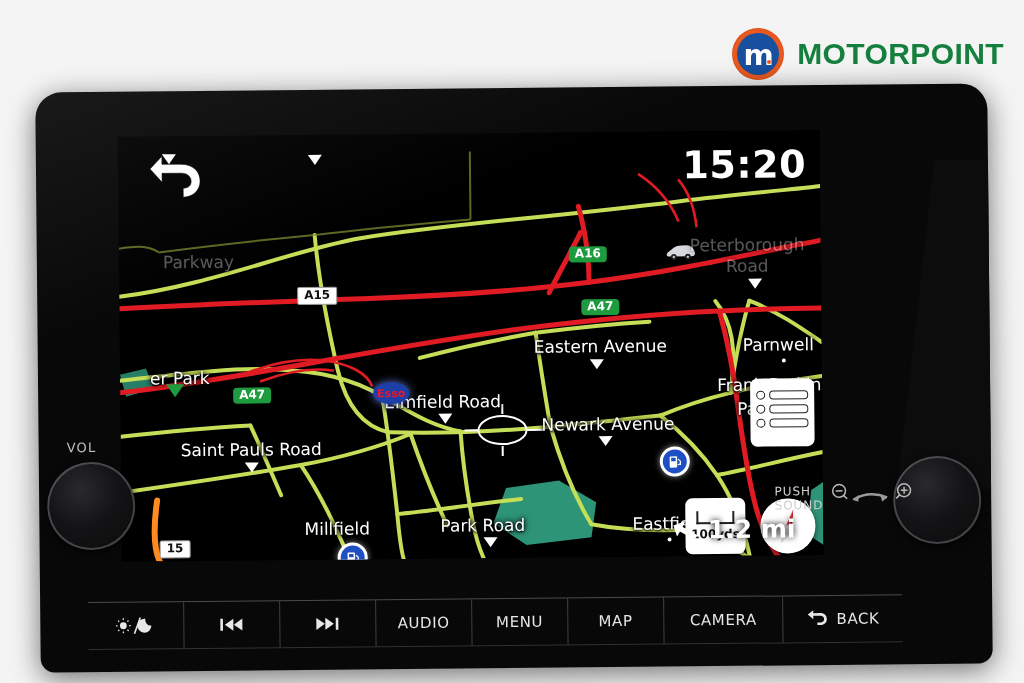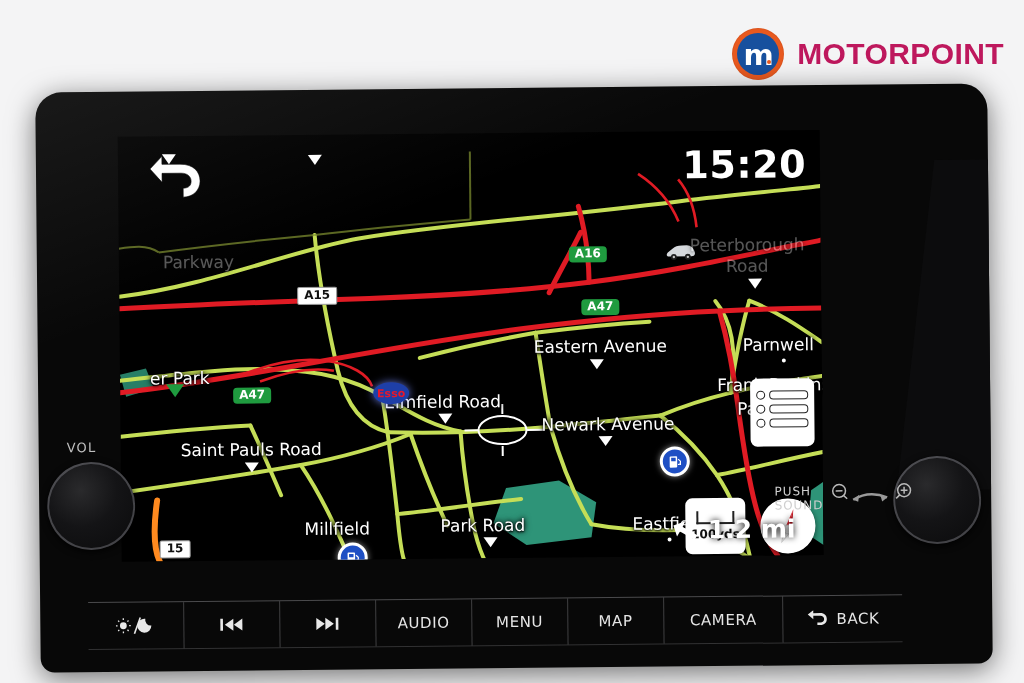--- a/index.html
+++ b/index.html
@@ -28,21 +28,21 @@
   .brand-mark-inner span{
     color:#fff;font-weight:bold;font-size:29px;line-height:1;
     font-family:"DejaVu Sans", sans-serif;letter-spacing:-1px;
     margin-top:3px;
   }
   .brand-mark-inner::after{
     content:"";position:absolute;right:8px;bottom:11px;
     width:4px;height:4px;border-radius:50%;background:#e8591f;
   }
   .brand-text{
-    color:#be185d;font-weight:bold;font-size:30px;letter-spacing:.4px;
+    color:#15803d;font-weight:bold;font-size:30px;letter-spacing:.4px;
   }
 
   
   .head-unit{
     position:absolute;left:38px;top:88px;width:952px;height:580px;
     background:#080808;
     border-radius:26px 26px 14px 14px;
     transform:rotate(-0.55deg);
     box-shadow:0 6px 28px rgba(0,0,0,.55);
     overflow:hidden;

